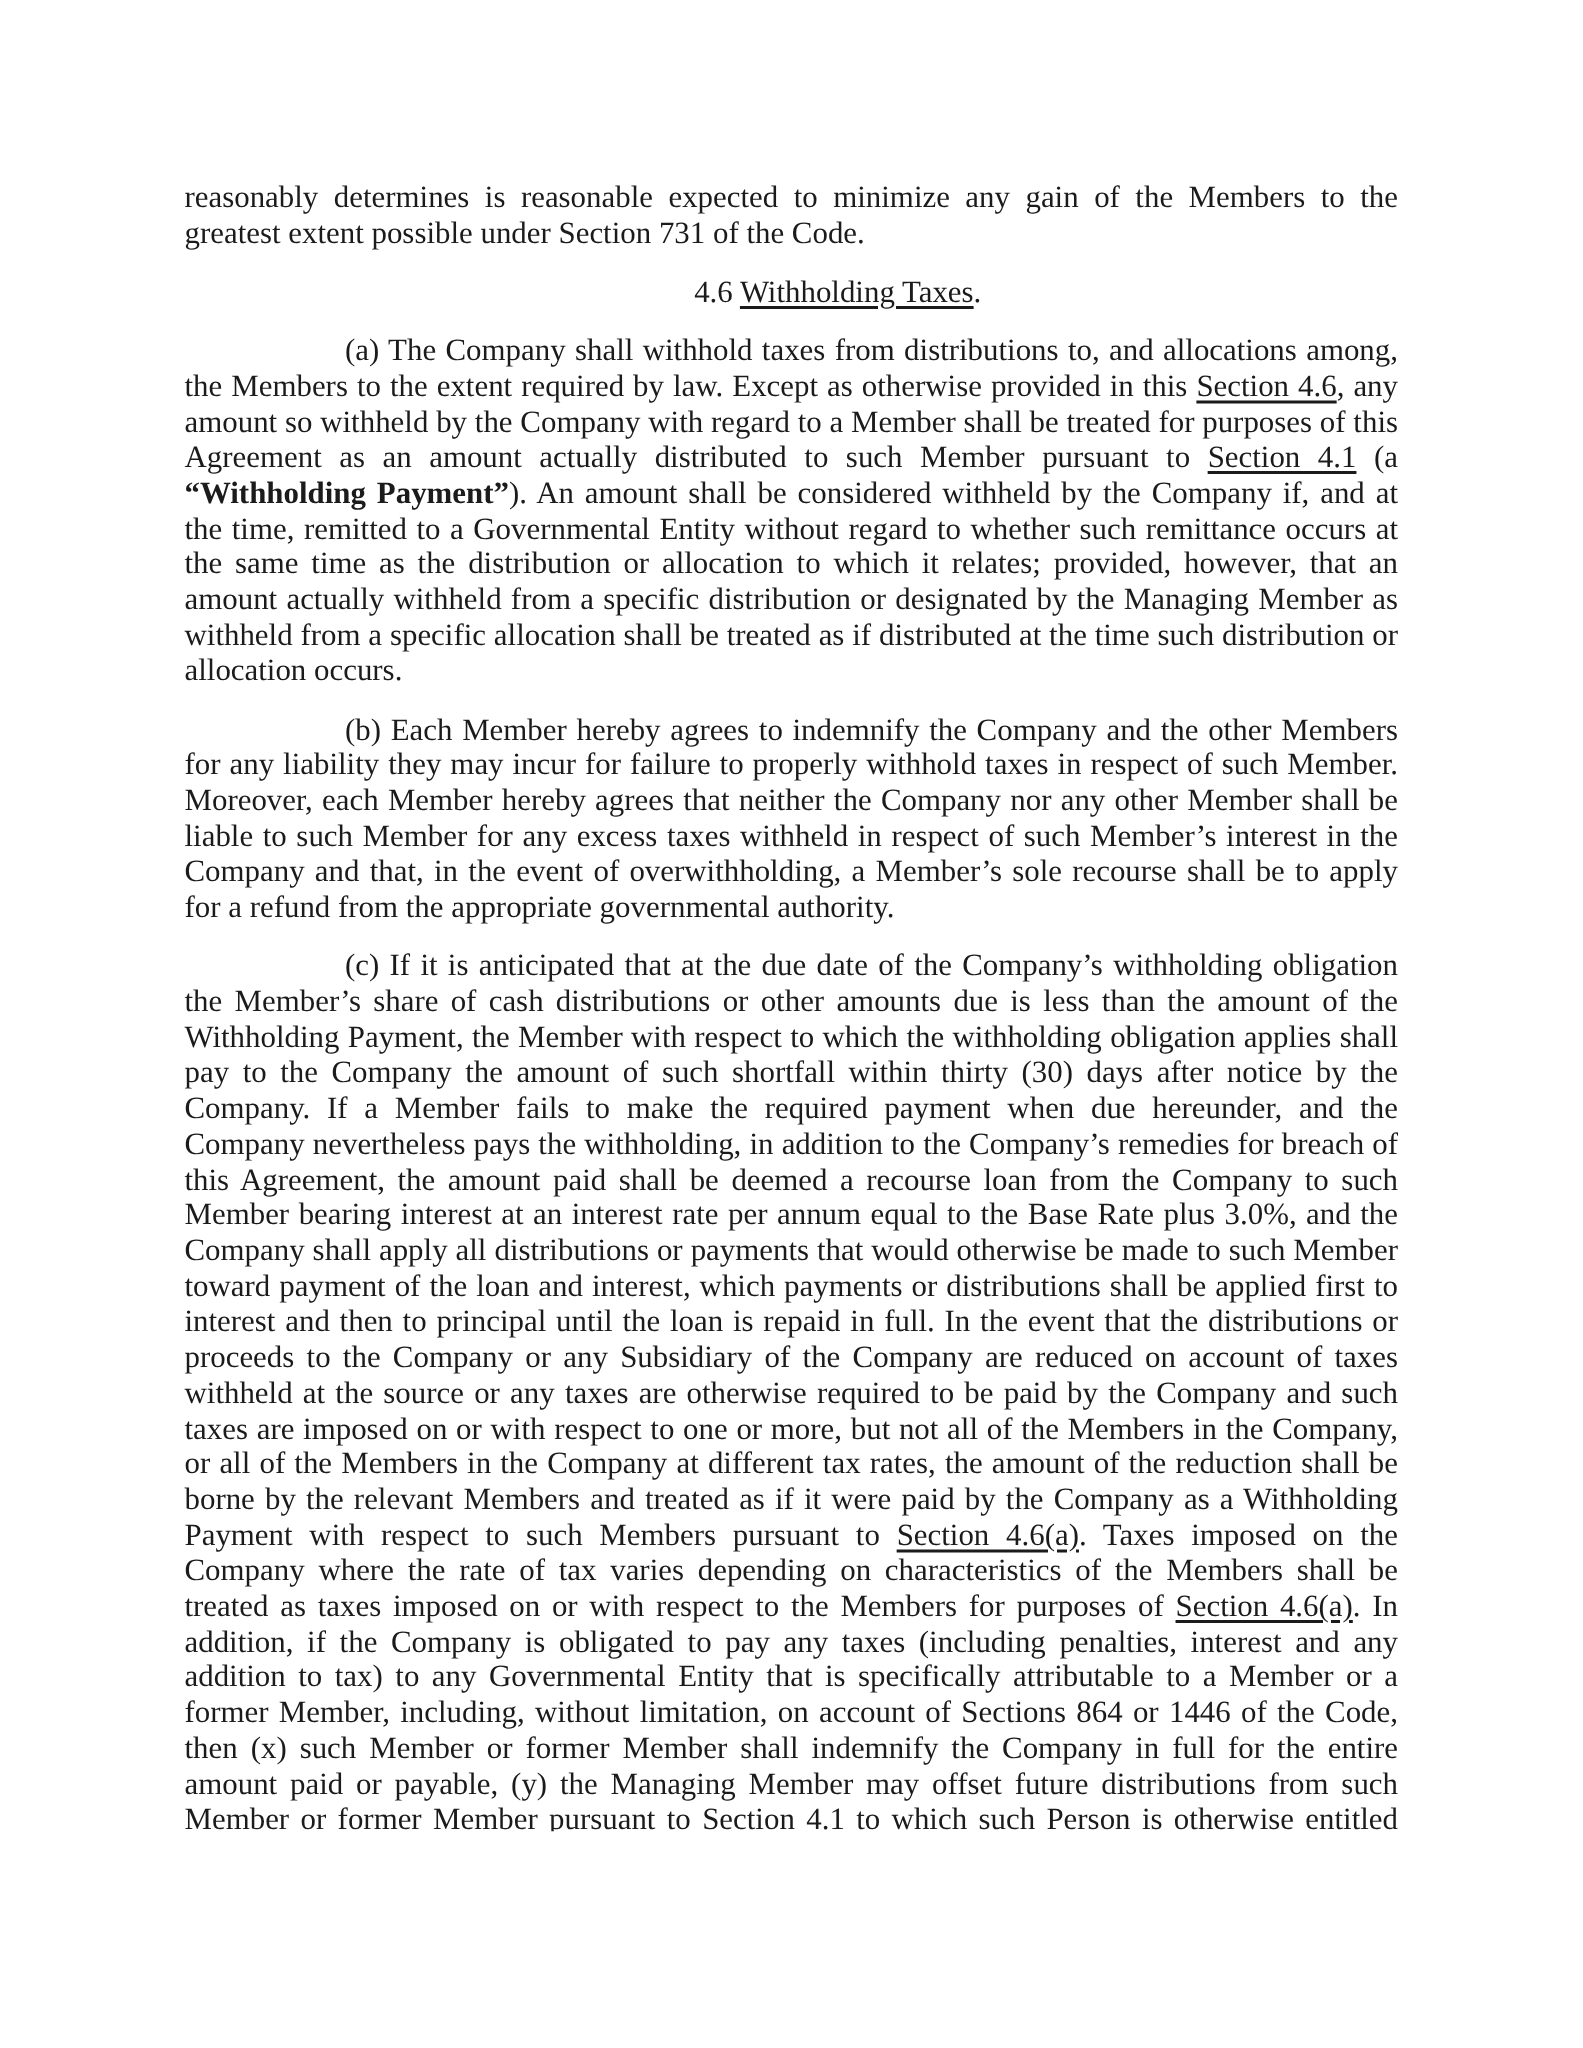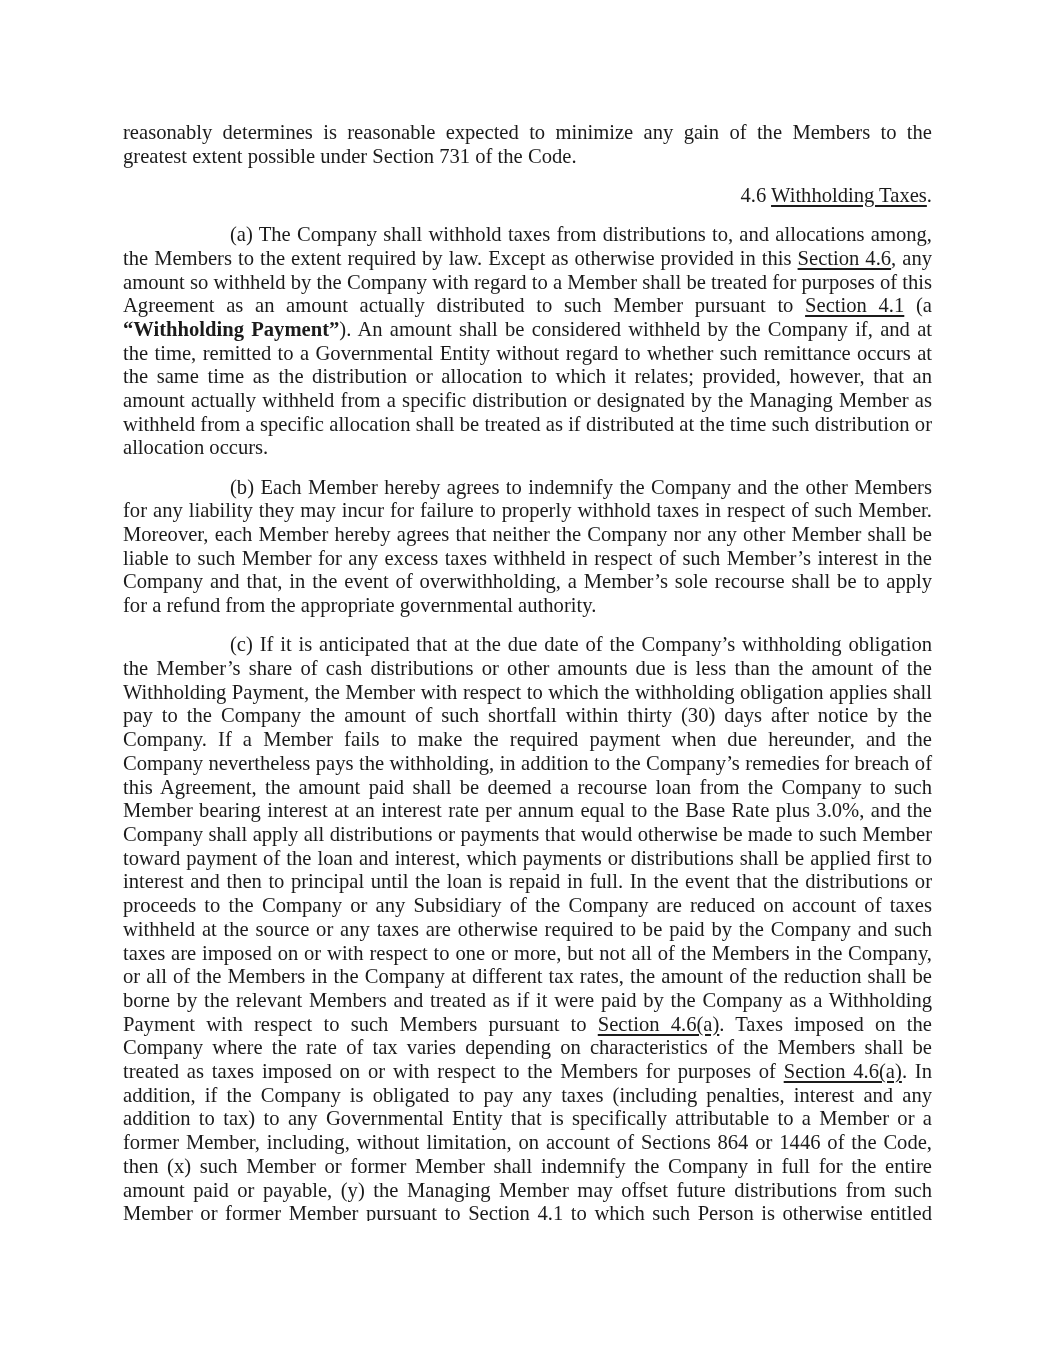--- a/index.html
+++ b/index.html
@@ -23,21 +23,21 @@
     width: 809px;
     font-size: 20.6px;
     line-height: 23.7px;
     text-align: justify;
     hyphens: none;
   }
   .doc-body p {
     margin: 0 0 15.5px 0;
   }
   .p-intro   { text-indent: 0; }
-  .p-heading { text-indent: 62px; text-align: right; }
+  .p-heading { text-indent: 62px; text-align: center; }
   .p-body    { text-indent: 107px; }
   .u { text-decoration: underline; text-underline-offset: 3px; }
   .b { font-weight: bold; margin-top: 31px; }
   .i { }
   .page-number {
     position: absolute;
     left: 0;
     top: 1248px;
     width: 1055px;
     text-align: center;

